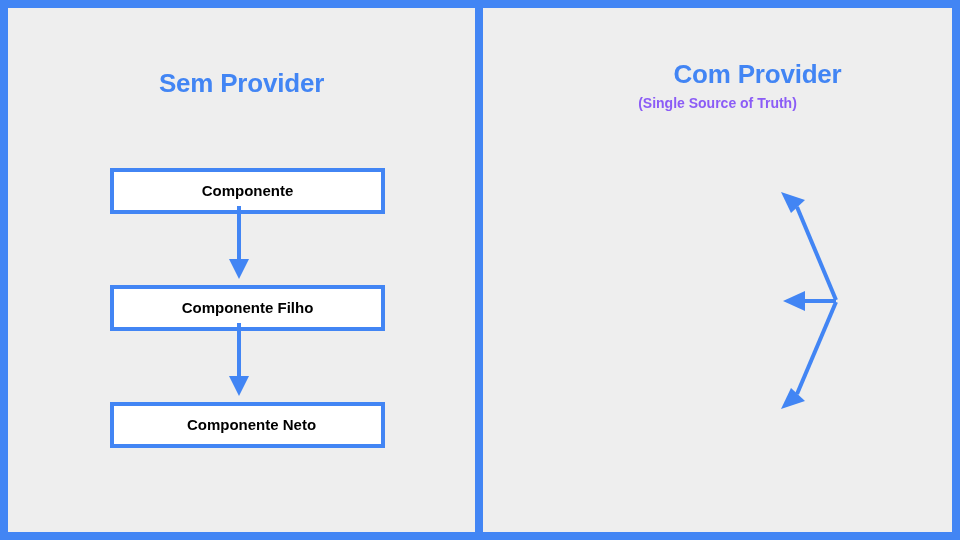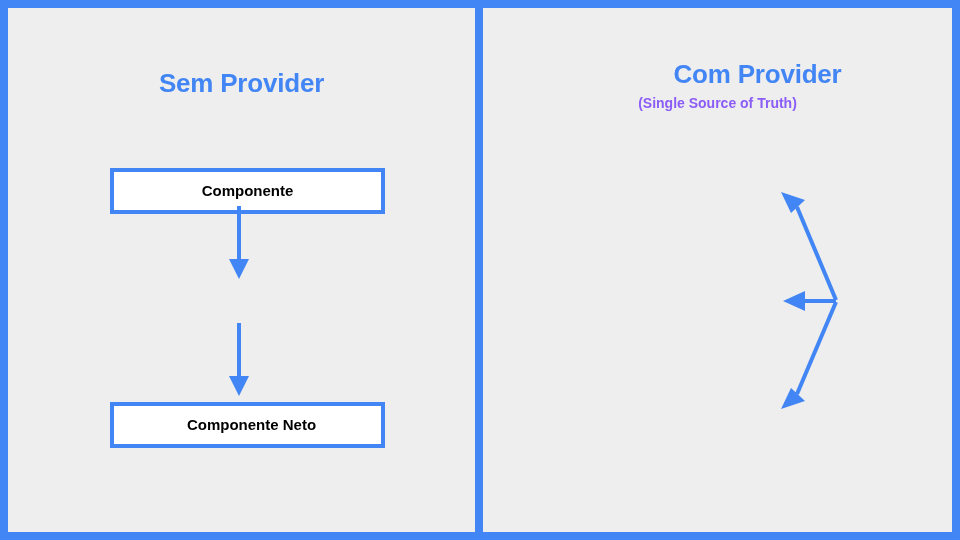--- a/index.html
+++ b/index.html
@@ -111,20 +111,23 @@
 <div id="diagram-root">
 
   <div class="panel" id="panel-left">
 
     <div class="panel-title" id="title-left">Sem Provider</div>
 
     <div class="node-box" id="box-left-container">
       <span class="node-label">Componente</span>
     </div>
 
+    <div class="node-box" id="box-left-filho">
+      <span class="node-label">Componente Filho</span>
+    </div>
 
     <div class="node-box" id="box-left-neto">
       <span class="node-label">Componente Neto</span>
     </div>
 
     <svg class="arrow-layer" viewBox="0 0 960 540" width="960" height="540" style="left:-8px; top:-8px;">
 
       <g>
         <line x1="239" y1="206" x2="239" y2="264" stroke="#4285f4" stroke-width="4"></line>
         <polygon points="239,279 229,259 249,259" fill="#4285f4"></polygon>

